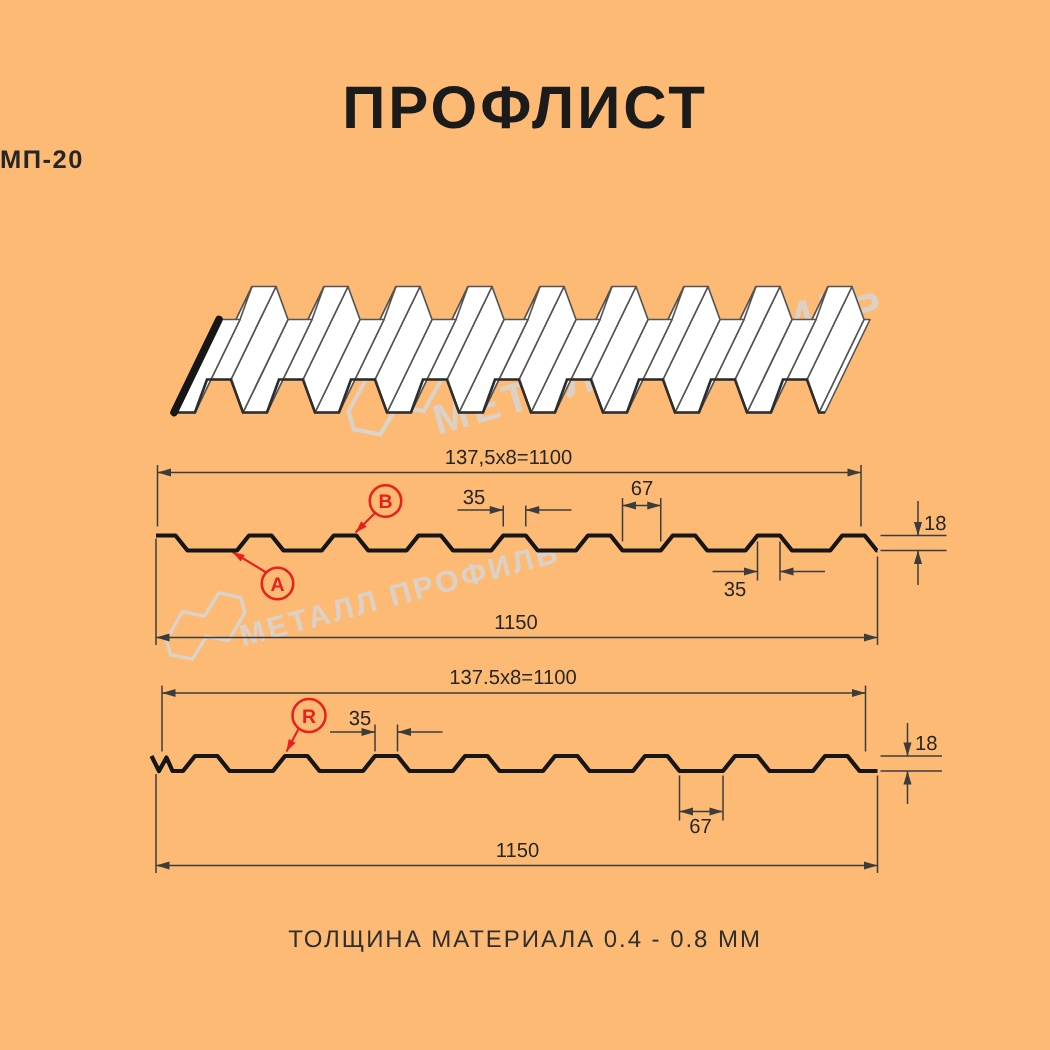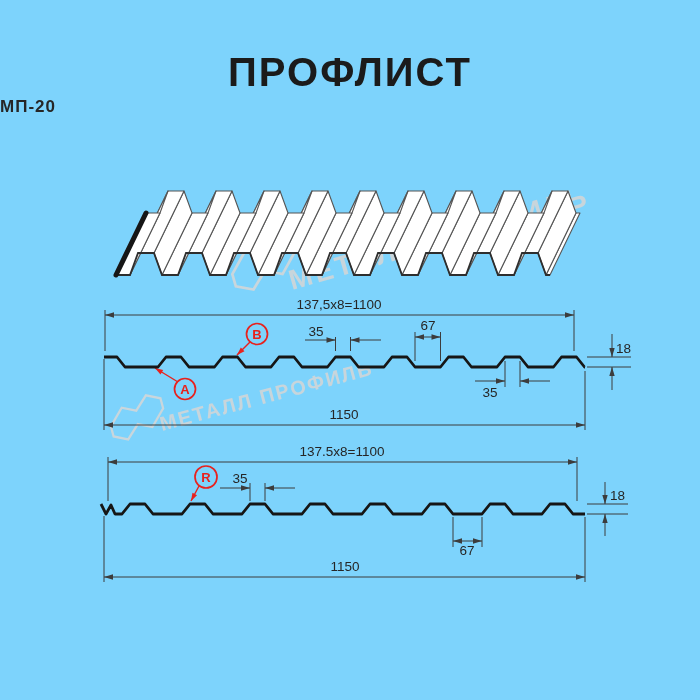--- a/index.html
+++ b/index.html
@@ -1,17 +1,17 @@
 <!DOCTYPE html>
 <html><head>
 <meta charset="utf-8">
 <style>
   html,body{margin:0;padding:0;background:#fff;width:700px;height:700px;overflow:hidden;
             font-family:"Liberation Sans",sans-serif;}
-  .page{position:relative;width:700px;height:700px;background:#7dd3fc;}
+  .page{position:relative;width:700px;height:700px;background:#fdba74;}
   .title{position:absolute;top:50px;left:0;width:100%;text-align:center;
          font-size:40px;font-weight:bold;letter-spacing:2px;color:#1b1b1b;z-index:3;}
   .subtitle{position:absolute;top:97px;left:0;width:100%;text-align:left;
             font-size:17px;font-weight:bold;letter-spacing:1px;color:#262626;z-index:3;}
   .footer{position:absolute;top:618px;left:0;width:100%;text-align:center;
           font-size:16px;letter-spacing:1.3px;color:#2e2e2e;z-index:3;}
   svg{position:absolute;left:0;top:0;z-index:2;}
   .dim{font-size:13.5px;fill:#262626;}
   .mid{text-anchor:middle;}
   .red{fill:#e8211d;font-size:13px;font-weight:bold;text-anchor:middle;}
@@ -168,13 +168,14 @@
     <text class="dim mid" x="345" y="571">1150</text>
 
     <circle class="redc" cx="257" cy="334" r="10.5"></circle>
     <text class="red" x="257" y="338.8">B</text>
     <circle class="redc" cx="185" cy="389" r="10.5"></circle>
     <text class="red" x="185" y="393.8">A</text>
     <circle class="redc" cx="206" cy="477" r="11"></circle>
     <text class="red" x="206" y="481.8">R</text>
   </svg>
 
+  <div class="footer">ТОЛЩИНА МАТЕРИАЛА 0.4 - 0.8 ММ</div>
 </div>
 
 </body></html>

